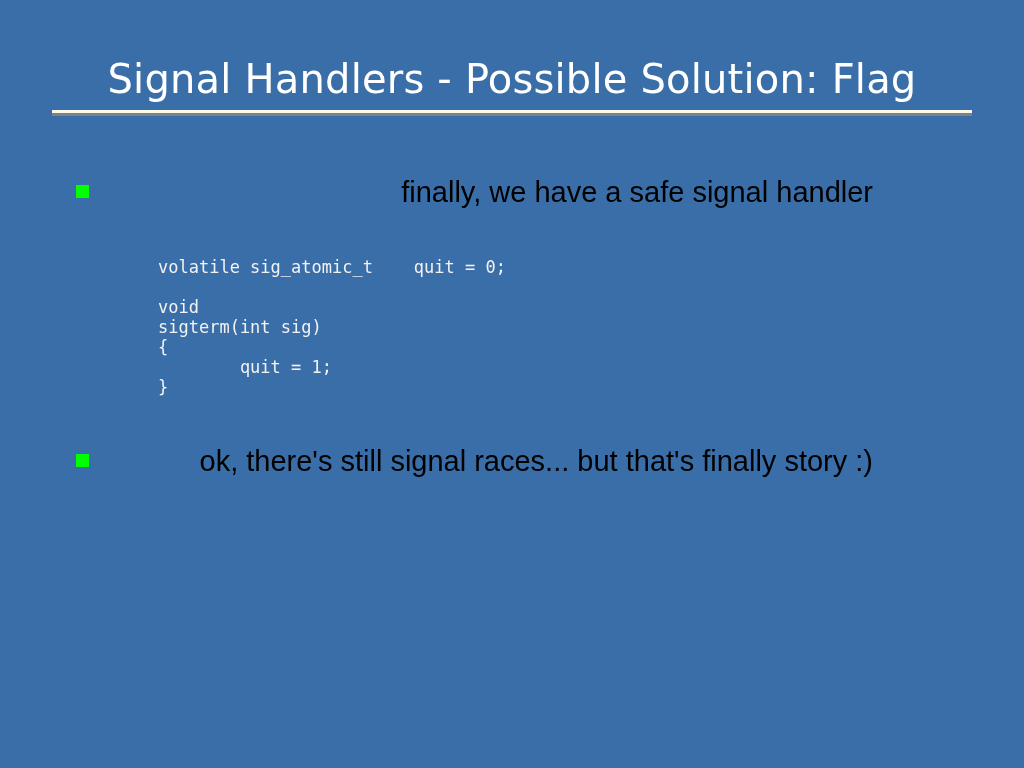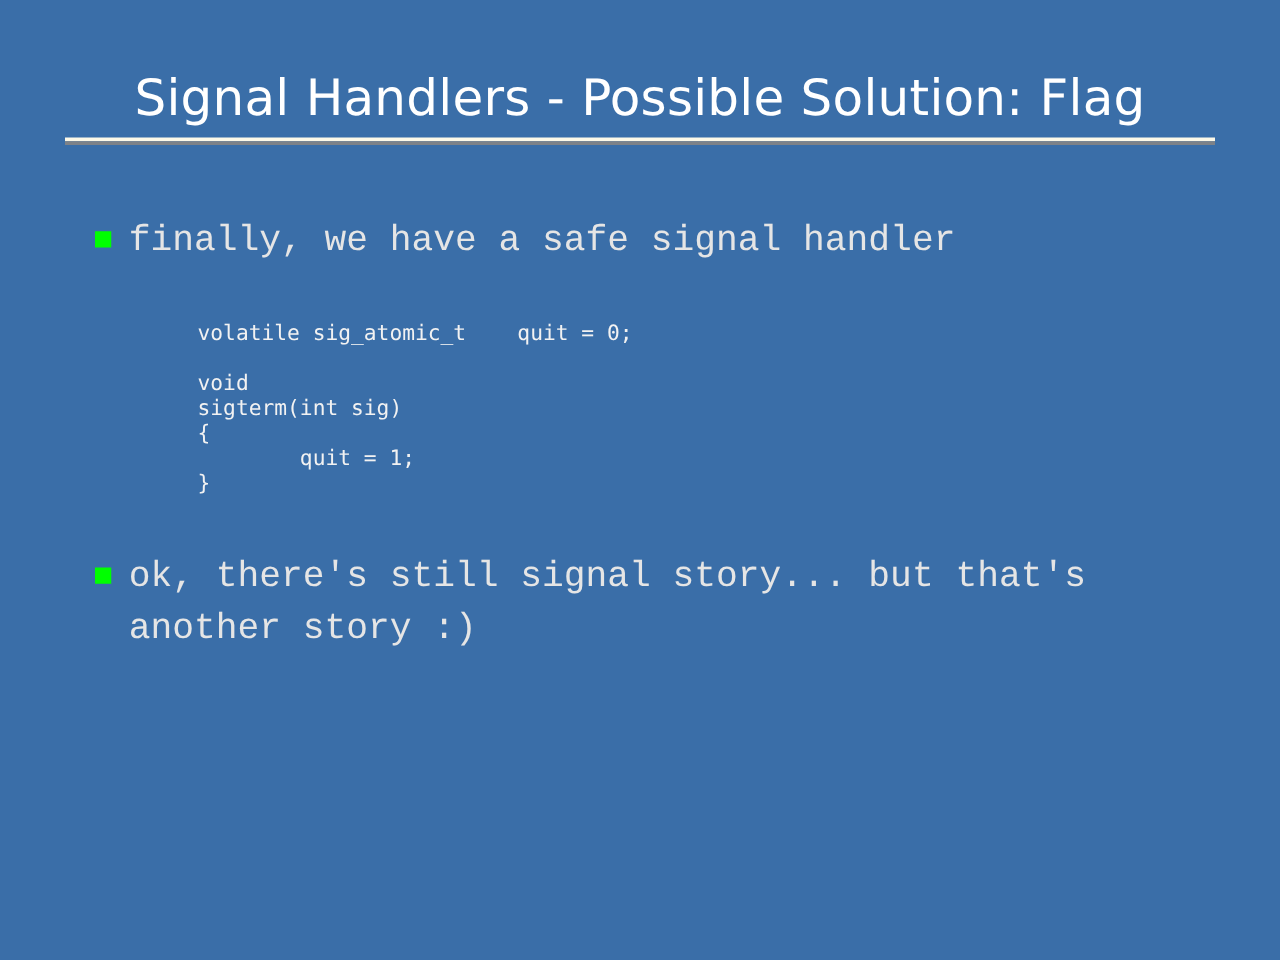--- a/index.html
+++ b/index.html
@@ -65,25 +65,26 @@
   .bullet-marker {
     flex: 0 0 auto;
     width: 13px;
     height: 13px;
     background: #00ff00;
     margin-top: 13px;
     margin-right: 14px;
   }
   .bullet-text {
     flex: 1 1 auto;
-    font-family: Liberation Mono, monospace;
+    font-family: Liberation Sans, sans-serif;
     font-size: 29px;
     line-height: 41px;
-    color: #e5e5e5;
+    color: #000000;
     max-width: 770px;
+    text-align: right;
   }
 
   
   .code-block {
     margin-top: 44px;
     margin-left: 82px;
     font-family: "DejaVu Sans Mono", monospace;
     font-size: 17px;
     line-height: 20px;
     color: #f2f2f2;
@@ -115,17 +116,17 @@
     <pre class="code-block">volatile sig_atomic_t    quit = 0;
 
 void
 sigterm(int sig)
 {
         quit = 1;
 }</pre>
 
     <div class="bullet-row second">
       <span class="bullet-marker"></span>
-      <span class="bullet-text">ok, there's still signal story... but that's another story :)</span>
+      <span class="bullet-text">ok, there's still signal races... but that's finally story :)</span>
     </div>
 
   </div>
 </div>
 
 </body></html>

